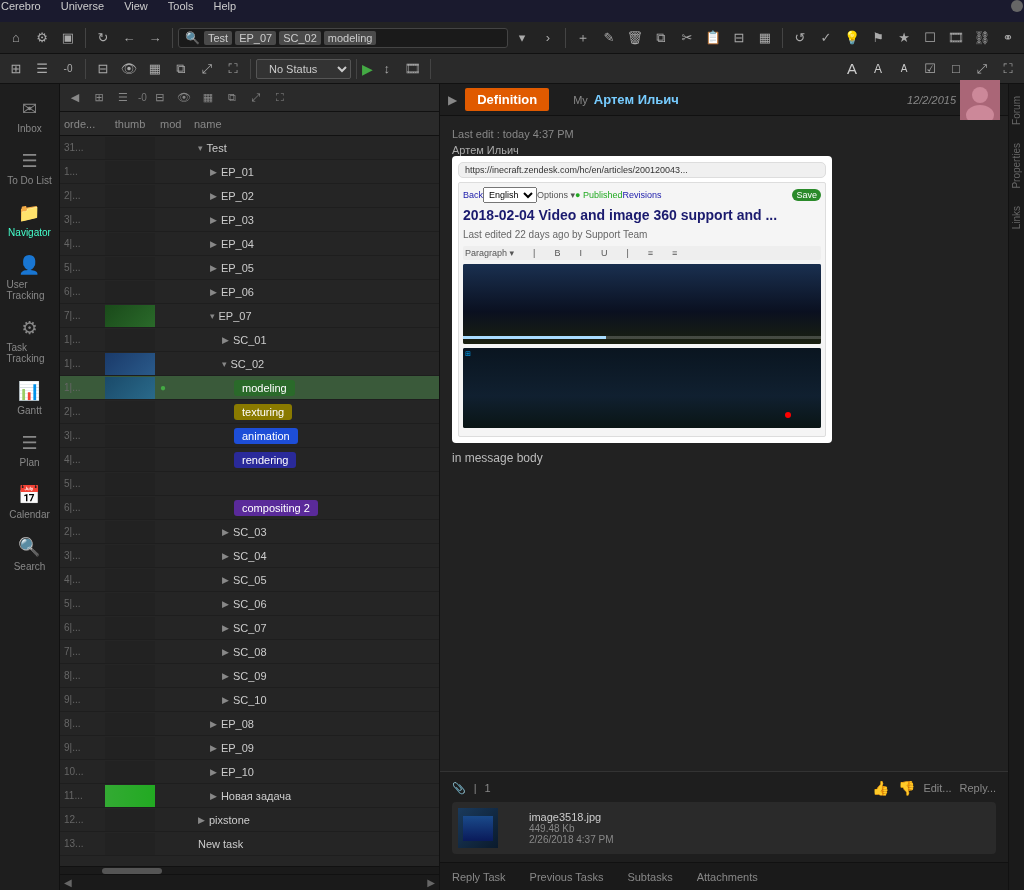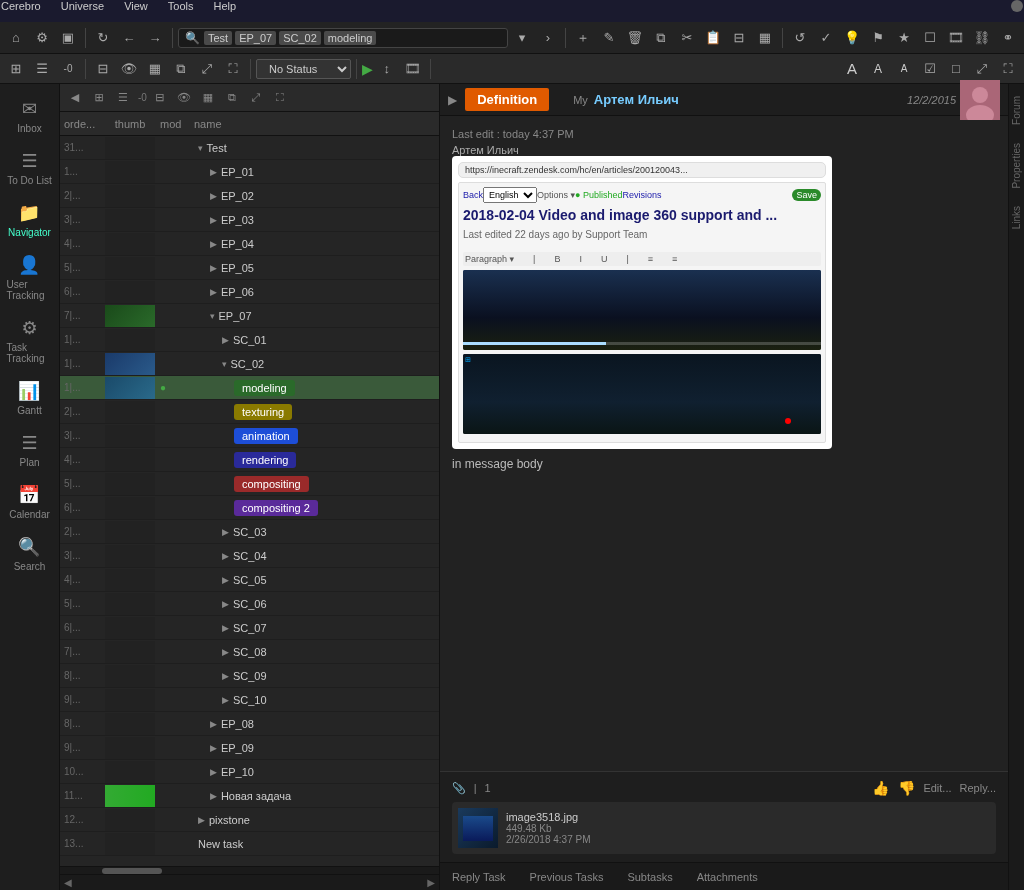--- a/index.html
+++ b/index.html
@@ -75,34 +75,34 @@
     .message-area::-webkit-scrollbar-track { background: #1a1a1a; }
     .message-area::-webkit-scrollbar-thumb { background: #555; }
 
     .msg-meta { font-size: 11px; color: #888; margin-bottom: 4px; }
     .msg-author { color: #aaa; font-size: 11px; }
     .msg-insert-text { font-size: 13px; color: #ccc; margin-bottom: 8px; }
 
     .screenshot-embed { background: #fff; border-radius: 4px; padding: 6px; width: 380px; font-size: 10px; }
     .screenshot-embed .url-bar { background: #f0f0f0; border: 1px solid #ddd; border-radius: 5px; padding: 2px 6px; color: #333; margin-bottom: 4px; font-size: 9px; overflow: hidden; text-overflow: ellipsis; white-space: nowrap; }
     .screenshot-embed .page-title { font-size: 14px; font-weight: bold; color: #1a1a6e; margin-bottom: 6px; }
-    .screenshot-embed .page-subtitle { font-size: 10px; color: #666; margin-bottom: 12px; }
+    .screenshot-embed .page-subtitle { font-size: 10px; color: #666; margin-bottom: 6px; }
     .video-thumb { width: 100%; height: 80px; background: linear-gradient(180deg, #1a3a5c 0%, #0a1a2c 40%, #1a2a1a 70%, #2a3a2a 100%); border-radius: 2px; margin-bottom: 4px; position: relative; overflow: hidden; }
     .video-thumb2 { width: 100%; height: 80px; background: linear-gradient(180deg, #0a1520 0%, #152030 50%, #1a2020 100%); border-radius: 2px; margin-bottom: 4px; position: relative; overflow: hidden; display: flex; align-items: center; justify-content: center; }
     .red-dot { width: 6px; height: 6px; background: red; border-radius: 50%; position: absolute; bottom: 10px; right: 30px; }
     .windows-icons { position: absolute; top: 2px; left: 2px; font-size: 7px; color: #0af; }
 
     .msg-body-text { font-size: 12px; color: #bbb; margin-top: 8px; }
 
     
     .attachment-bar { background: #1e1e1e; border-top: 1px solid #333; padding: 8px 12px; }
     .attachment-count { font-size: 11px; color: #888; margin-bottom: 6px; display: flex; align-items: center; gap: 8px; }
     .attachment-item { display: flex; align-items: center; gap: 8px; background: #2a2a2a; padding: 6px; border-radius: 4px; }
     .att-thumb { width: 40px; height: 40px; background: #1a3a5c; border-radius: 2px; display: flex; align-items: center; justify-content: center; color: #6af; font-size: 10px; }
-    .att-info { font-size: 11px; color: #ccc; }
+    .att-info { font-size: 11px; color: #ccc; margin-left: 23px; }
     .att-info .att-size { color: #888; font-size: 10px; }
     .att-action-btn { font-size: 11px; color: #888; cursor: pointer; }
     .vote-btns { display: flex; gap: 8px; margin-left: auto; align-items: center; }
     .vote-btn { color: #666; cursor: pointer; font-size: 14px; }
 
     
     .bottom-tabs { display: flex; background: #1a1a1a; height: 28px; align-items: flex-end; border-top: 1px solid #111; }
     .bottom-tab { padding: 4px 12px; font-size: 11px; color: #888; cursor: pointer; border-top: 2px solid transparent; height: 28px; display: flex; align-items: center; }
 
     
@@ -428,23 +428,20 @@
           <span class="task-chip" style="background:#2a2a9a;">rendering</span>
         </div>
       </div>
 
       <div class="tree-row">
         <div class="col-order">5|...</div>
         <div class="col-thumb">
             <div class="thumb-placeholder thumb-dark"></div>
           </div>
         <div class="col-mod"></div>
-        <div class="col-name indent4">
-          <span class="task-chip" style="background:#9a2a2a;">compositing</span>
-        </div>
       </div>
 
       <div class="tree-row">
         <div class="col-order">6|...</div>
         <div class="col-thumb">
             <div class="thumb-placeholder thumb-dark"></div>
           </div>
         <div class="col-mod"></div>
         <div class="col-name indent4">
           <span class="task-chip" style="background:#5a2a9a;">compositing 2</span>

